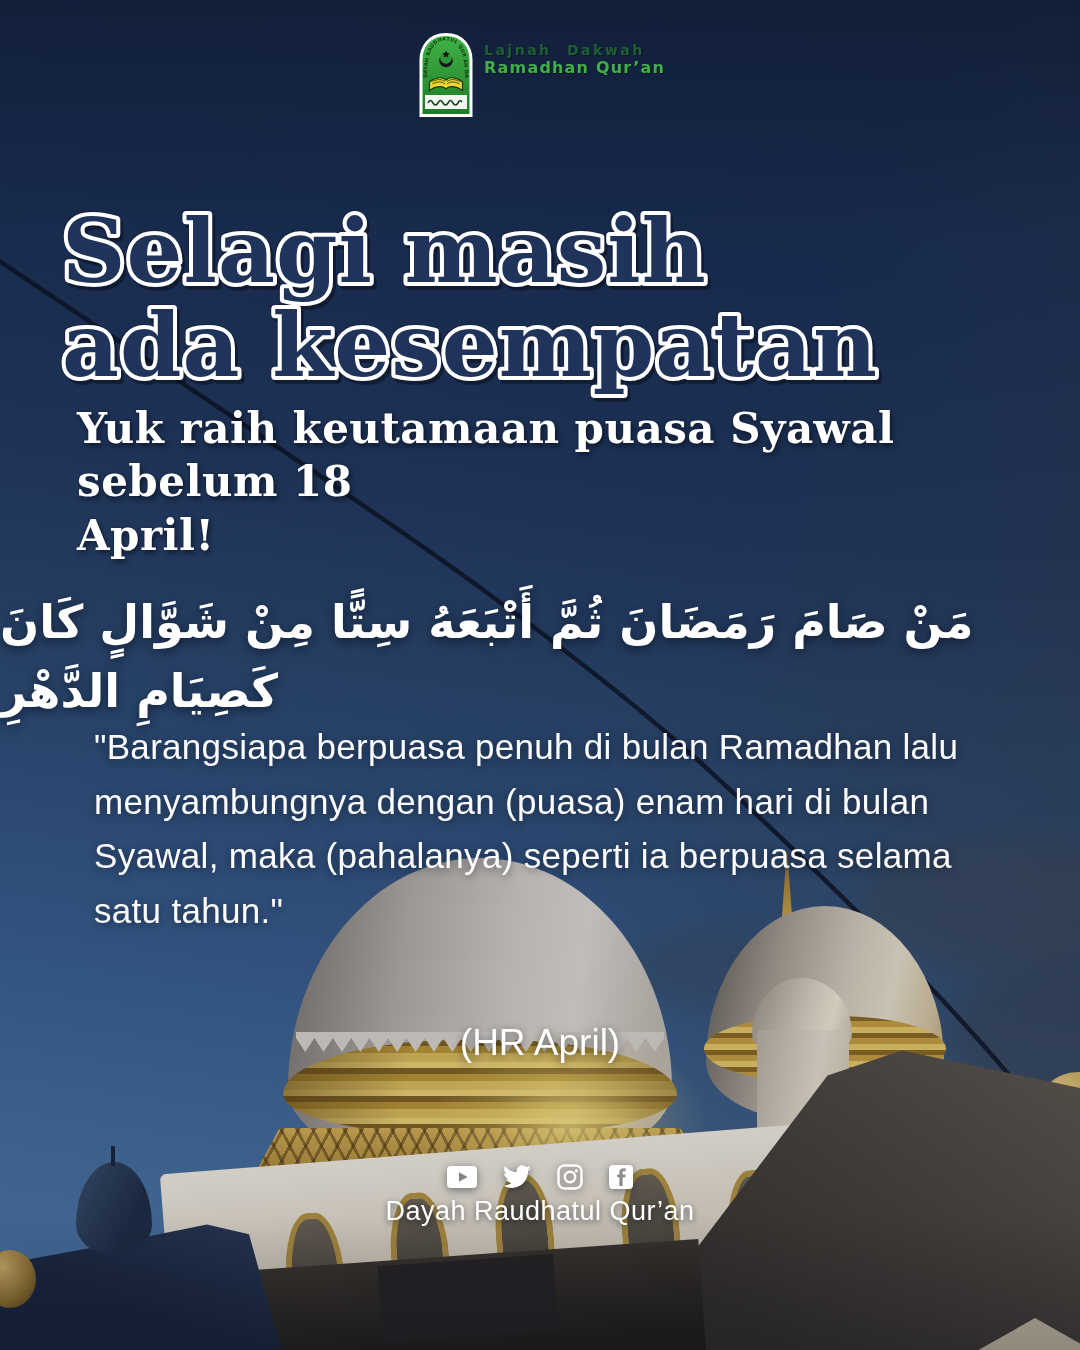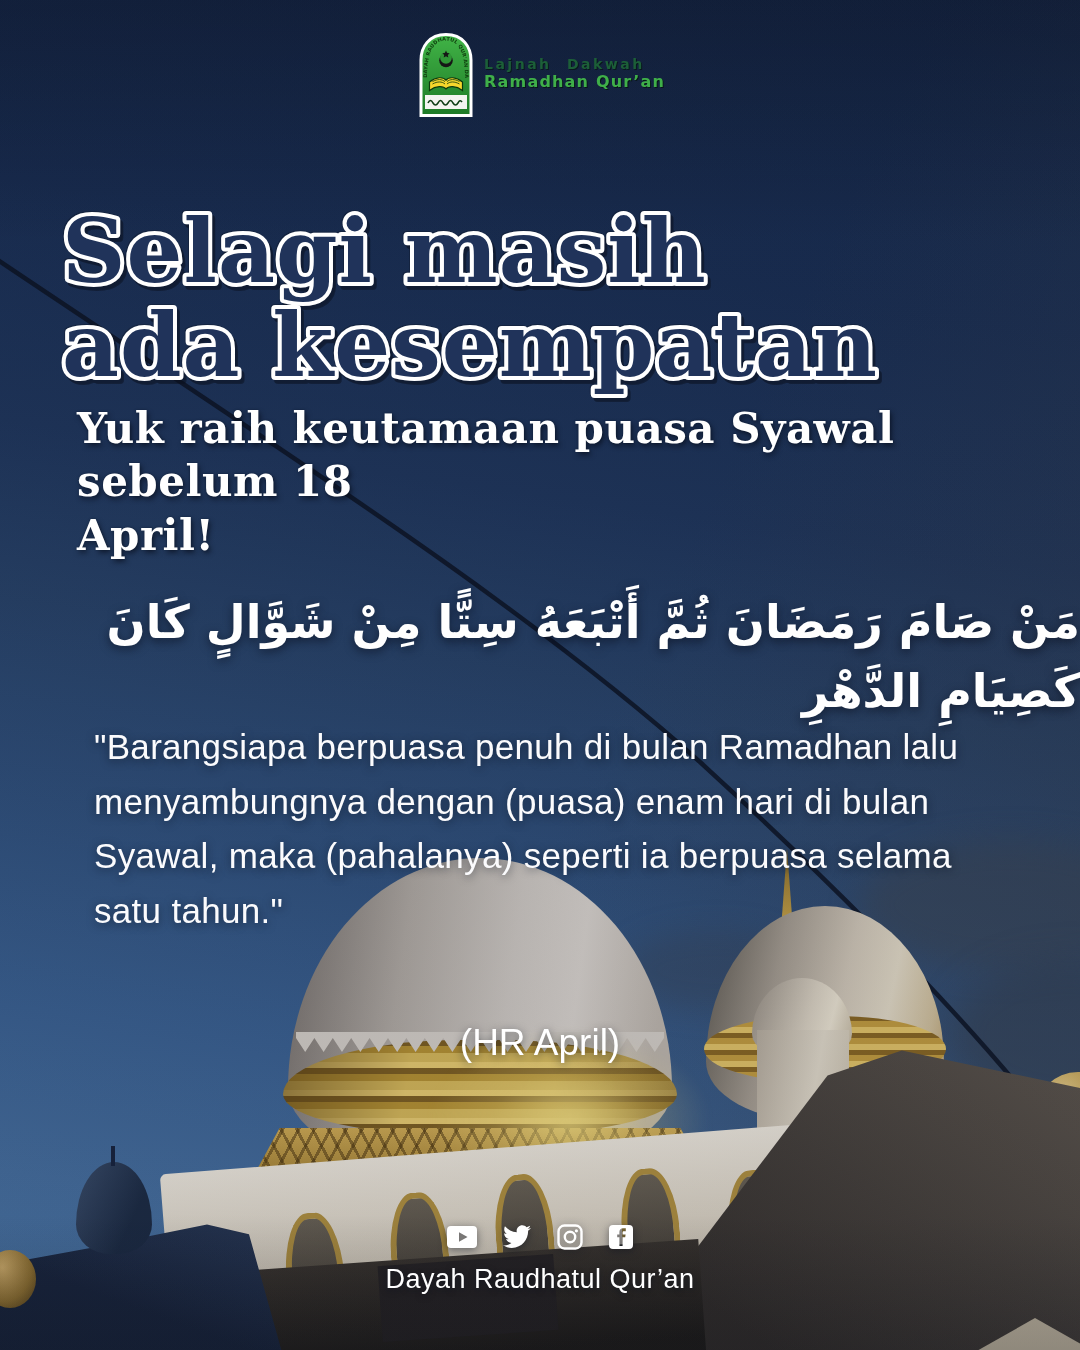--- a/index.html
+++ b/index.html
@@ -91,49 +91,49 @@
   
   .content{position:absolute;inset:0;z-index:10;}
 
   .logo{left:50%;top:33px;transform:translateX(-50%);display:flex;align-items:flex-start;gap:7px;}
   .emblem{width:62px;height:84px;}
   .wordmark{padding-top:2px;}
   .ldrq{font-family:"DejaVu Sans",sans-serif;font-weight:800;font-size:46px;line-height:.95;
     letter-spacing:3px;background:linear-gradient(#6fd45f 8%,#2f9d33 55%,#156b1c 95%);
     -webkit-background-clip:text;background-clip:text;color:transparent;
     filter:drop-shadow(1.5px 1.5px 0 rgba(6,30,10,.8));}
-  .wm1{margin-top:21px;font-family:"DejaVu Sans",sans-serif;font-weight:700;font-size:14px;
+  .wm1{margin-top:7px;font-family:"DejaVu Sans",sans-serif;font-weight:700;font-size:14px;
     color:#1c5f38;letter-spacing:2.5px;word-spacing:8px;text-shadow:1px 1px 0 rgba(4,18,8,.6);}
   .wm2{font-family:"DejaVu Sans",sans-serif;font-weight:700;font-size:16px;
     color:#3faf49;letter-spacing:1.2px;text-shadow:1px 1px 0 rgba(4,18,8,.7);}
   .emblem-arc-text{font-family:"DejaVu Sans",sans-serif;font-weight:700;font-size:5px;
     fill:#10400f;letter-spacing:.25px;}
 
   .headline{left:0;top:186px;filter:drop-shadow(3px 4px 0 rgba(9,15,30,.5)) drop-shadow(-1px -1px 0 rgba(9,15,30,.3));}
   .headline text{font-family:"DejaVu Serif",serif;font-weight:700;font-size:88px;
     fill:#20335a;stroke:#ffffff;stroke-width:8;paint-order:stroke;stroke-linejoin:round;letter-spacing:1px;}
 
   .subheadline{left:77px;top:402px;width:930px;white-space:pre-line;
     font-family:"DejaVu Serif",serif;font-weight:700;font-size:42px;line-height:1.27;
     color:#ffffff;letter-spacing:.5px;
     text-shadow:2px 3px 5px rgba(8,14,28,.65),0 0 2px rgba(8,14,28,.4);}
 
-  .arabic{left:0;top:588px;width:100%;text-align:right;direction:rtl;
+  .arabic{left:0;top:588px;width:100%;text-align:left;direction:rtl;
     font-family:"DejaVu Sans",sans-serif;font-weight:700;font-size:46px;line-height:1.5;
     color:#ffffff;text-shadow:0 3px 10px rgba(8,14,28,.6);}
 
   .quote{left:94px;top:720px;width:900px;white-space:pre-line;
     font-family:"Liberation Sans",sans-serif;font-size:35px;line-height:1.56;
     color:#fbfbfd;letter-spacing:.3px;text-shadow:0 2px 8px rgba(10,16,30,.55);}
 
   .source{left:0;top:1022px;width:100%;text-align:center;
     font-family:"Liberation Sans",sans-serif;font-size:37px;color:#ffffff;
     text-shadow:0 2px 8px rgba(10,16,30,.55);}
 
-  .footer{left:0;top:1224px;width:100%;display:flex;flex-direction:column;align-items:center;gap:14px;}
+  .footer{left:0;top:1164px;width:100%;display:flex;flex-direction:column;align-items:center;gap:6px;}
   .icons{display:flex;align-items:center;gap:26px;}
   .icons svg{display:block;filter:drop-shadow(0 2px 4px rgba(10,16,30,.5));}
   .footer-name{font-family:"Liberation Sans",sans-serif;font-size:27px;color:#ffffff;
     letter-spacing:.5px;text-shadow:0 2px 6px rgba(10,16,30,.6);}
 </style>
 </head>
 <body>
 
 <div class="poster">
 

